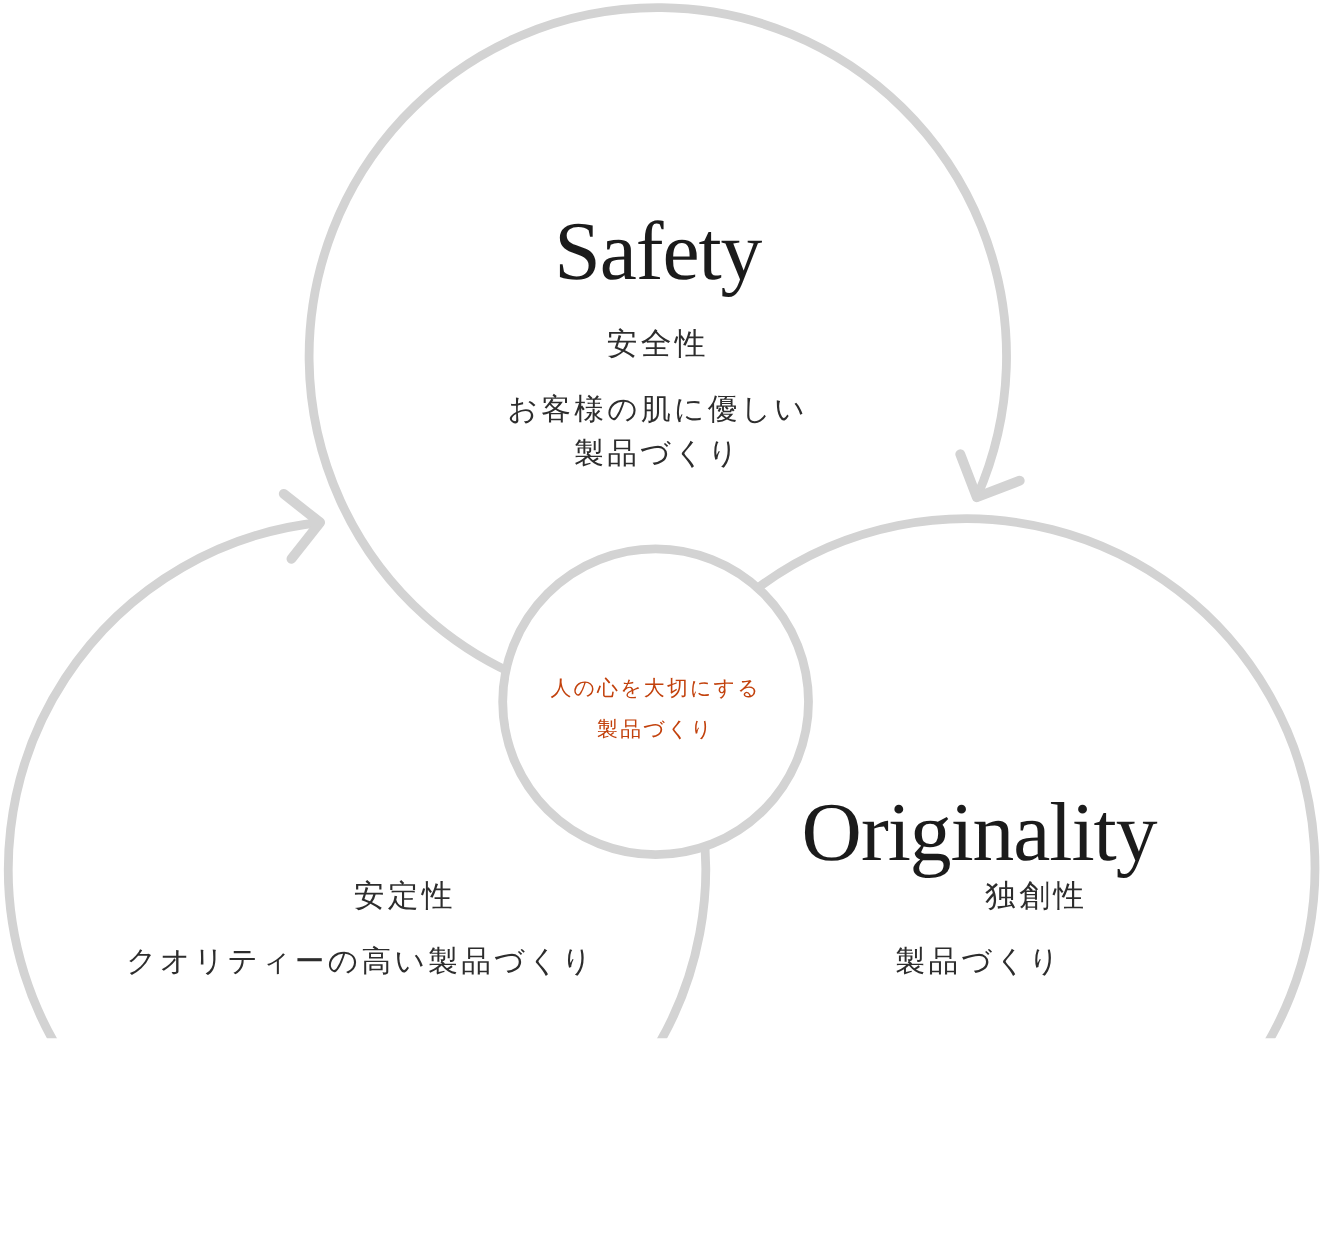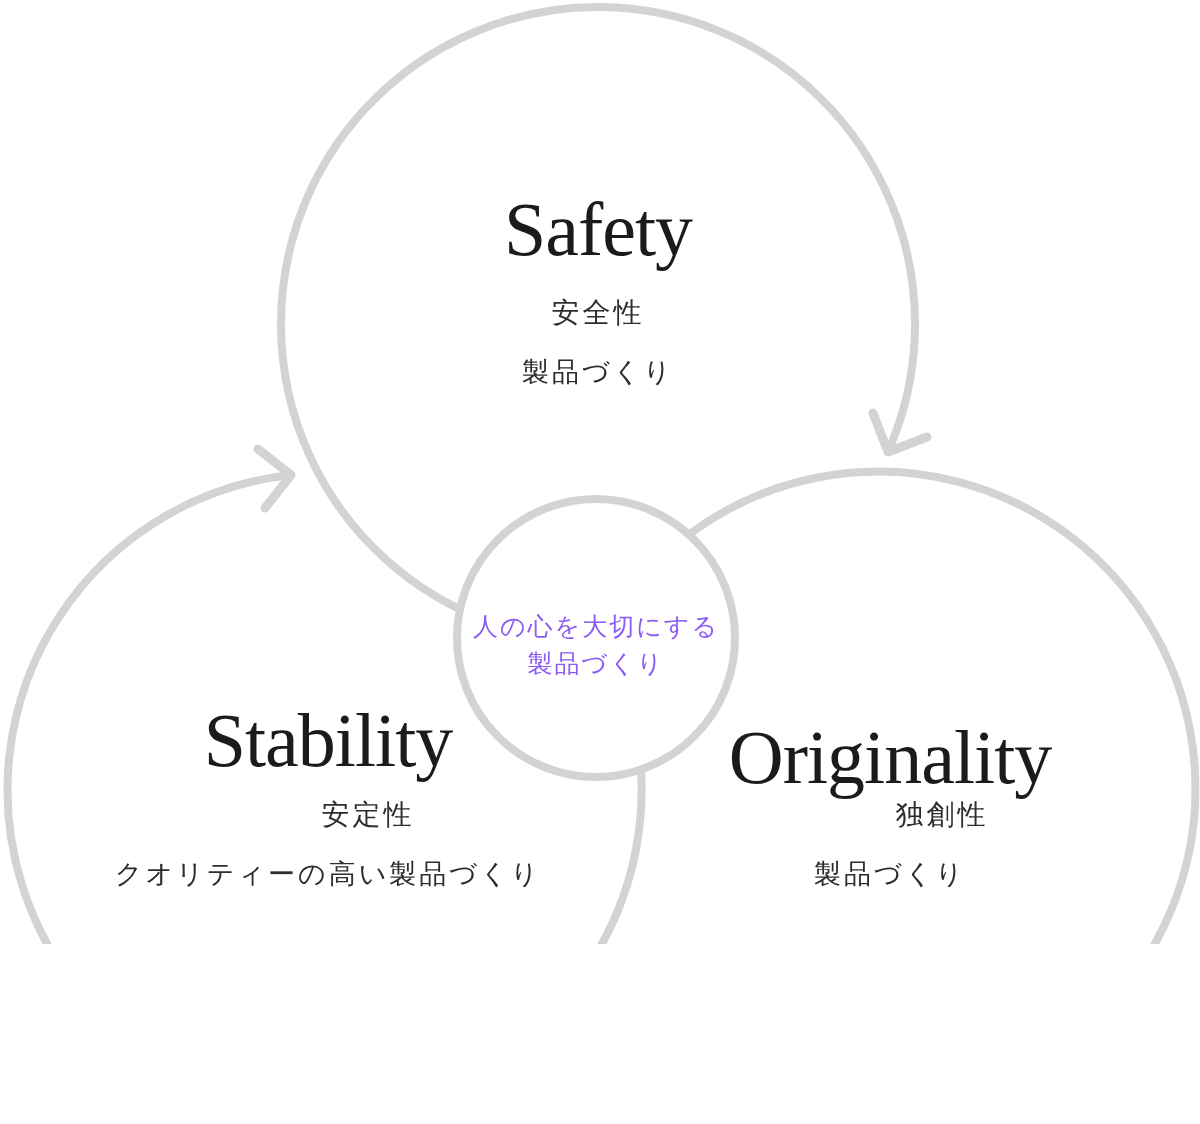--- a/index.html
+++ b/index.html
@@ -58,24 +58,24 @@
     letter-spacing: 3px;
     color: #2d2d2d;
   }
   .desc {
     font-size: 27px;
     line-height: 40px;
     letter-spacing: 3px;
     color: #2d2d2d;
   }
   .hub-text {
-    font-size: 25px;
+    font-size: 19px;
     line-height: 37px;
     letter-spacing: 2px;
-    color: #8b5cf6;
+    color: #c2410c;
   }
 </style>
 </head>
 <body>
 
 <div class="stage">
 
   <svg width="1200" height="1124" viewBox="0 0 1200 1124">
 
     <path class="arc" d="M 490 622 A 317 317 0 1 1 888 452" stroke="#d3d3d3"></path>
@@ -86,29 +86,29 @@
 
     <path class="arc" d="M 604 630 A 317 317 0 1 1 628 983" stroke="#d3d3d3"></path>
     <polyline class="arrowhead" points="670,988 628,983 623,1025" stroke="#d3d3d3"></polyline>
 
     <circle class="hub" cx="596" cy="638" r="139" stroke="#d3d3d3"></circle>
   </svg>
 
   <div class="txt title" style="left:598px; top:191px;">Safety</div>
   <div class="txt subtitle" style="left:598px; top:300px;">安全性</div>
   <div class="txt desc" style="left:598px; top:352px;">
+    <div>お客様の肌に優しい</div>
     <div>製品づくり</div>
   </div>
 
   <div class="txt hub-text" style="left:596px; top:608px;">
     <div>人の心を大切にする</div>
     <div>製品づくり</div>
   </div>
 
-  <div class="txt title" style="left:328px; top:702px;">Stability</div>
   <div class="txt subtitle" style="left:328px; top:802px;margin-left:40px;">安定性</div>
   <div class="txt desc" style="left:328px; top:854px;">
     <div>クオリティーの高い製品づくり</div>
   </div>
 
   <div class="txt title" style="left:890px; top:719px;">Originality</div>
   <div class="txt subtitle" style="left:942px; top:802px;">独創性</div>
   <div class="txt desc" style="left:890px; top:854px;">
     <div>製品づくり</div>
   </div>

